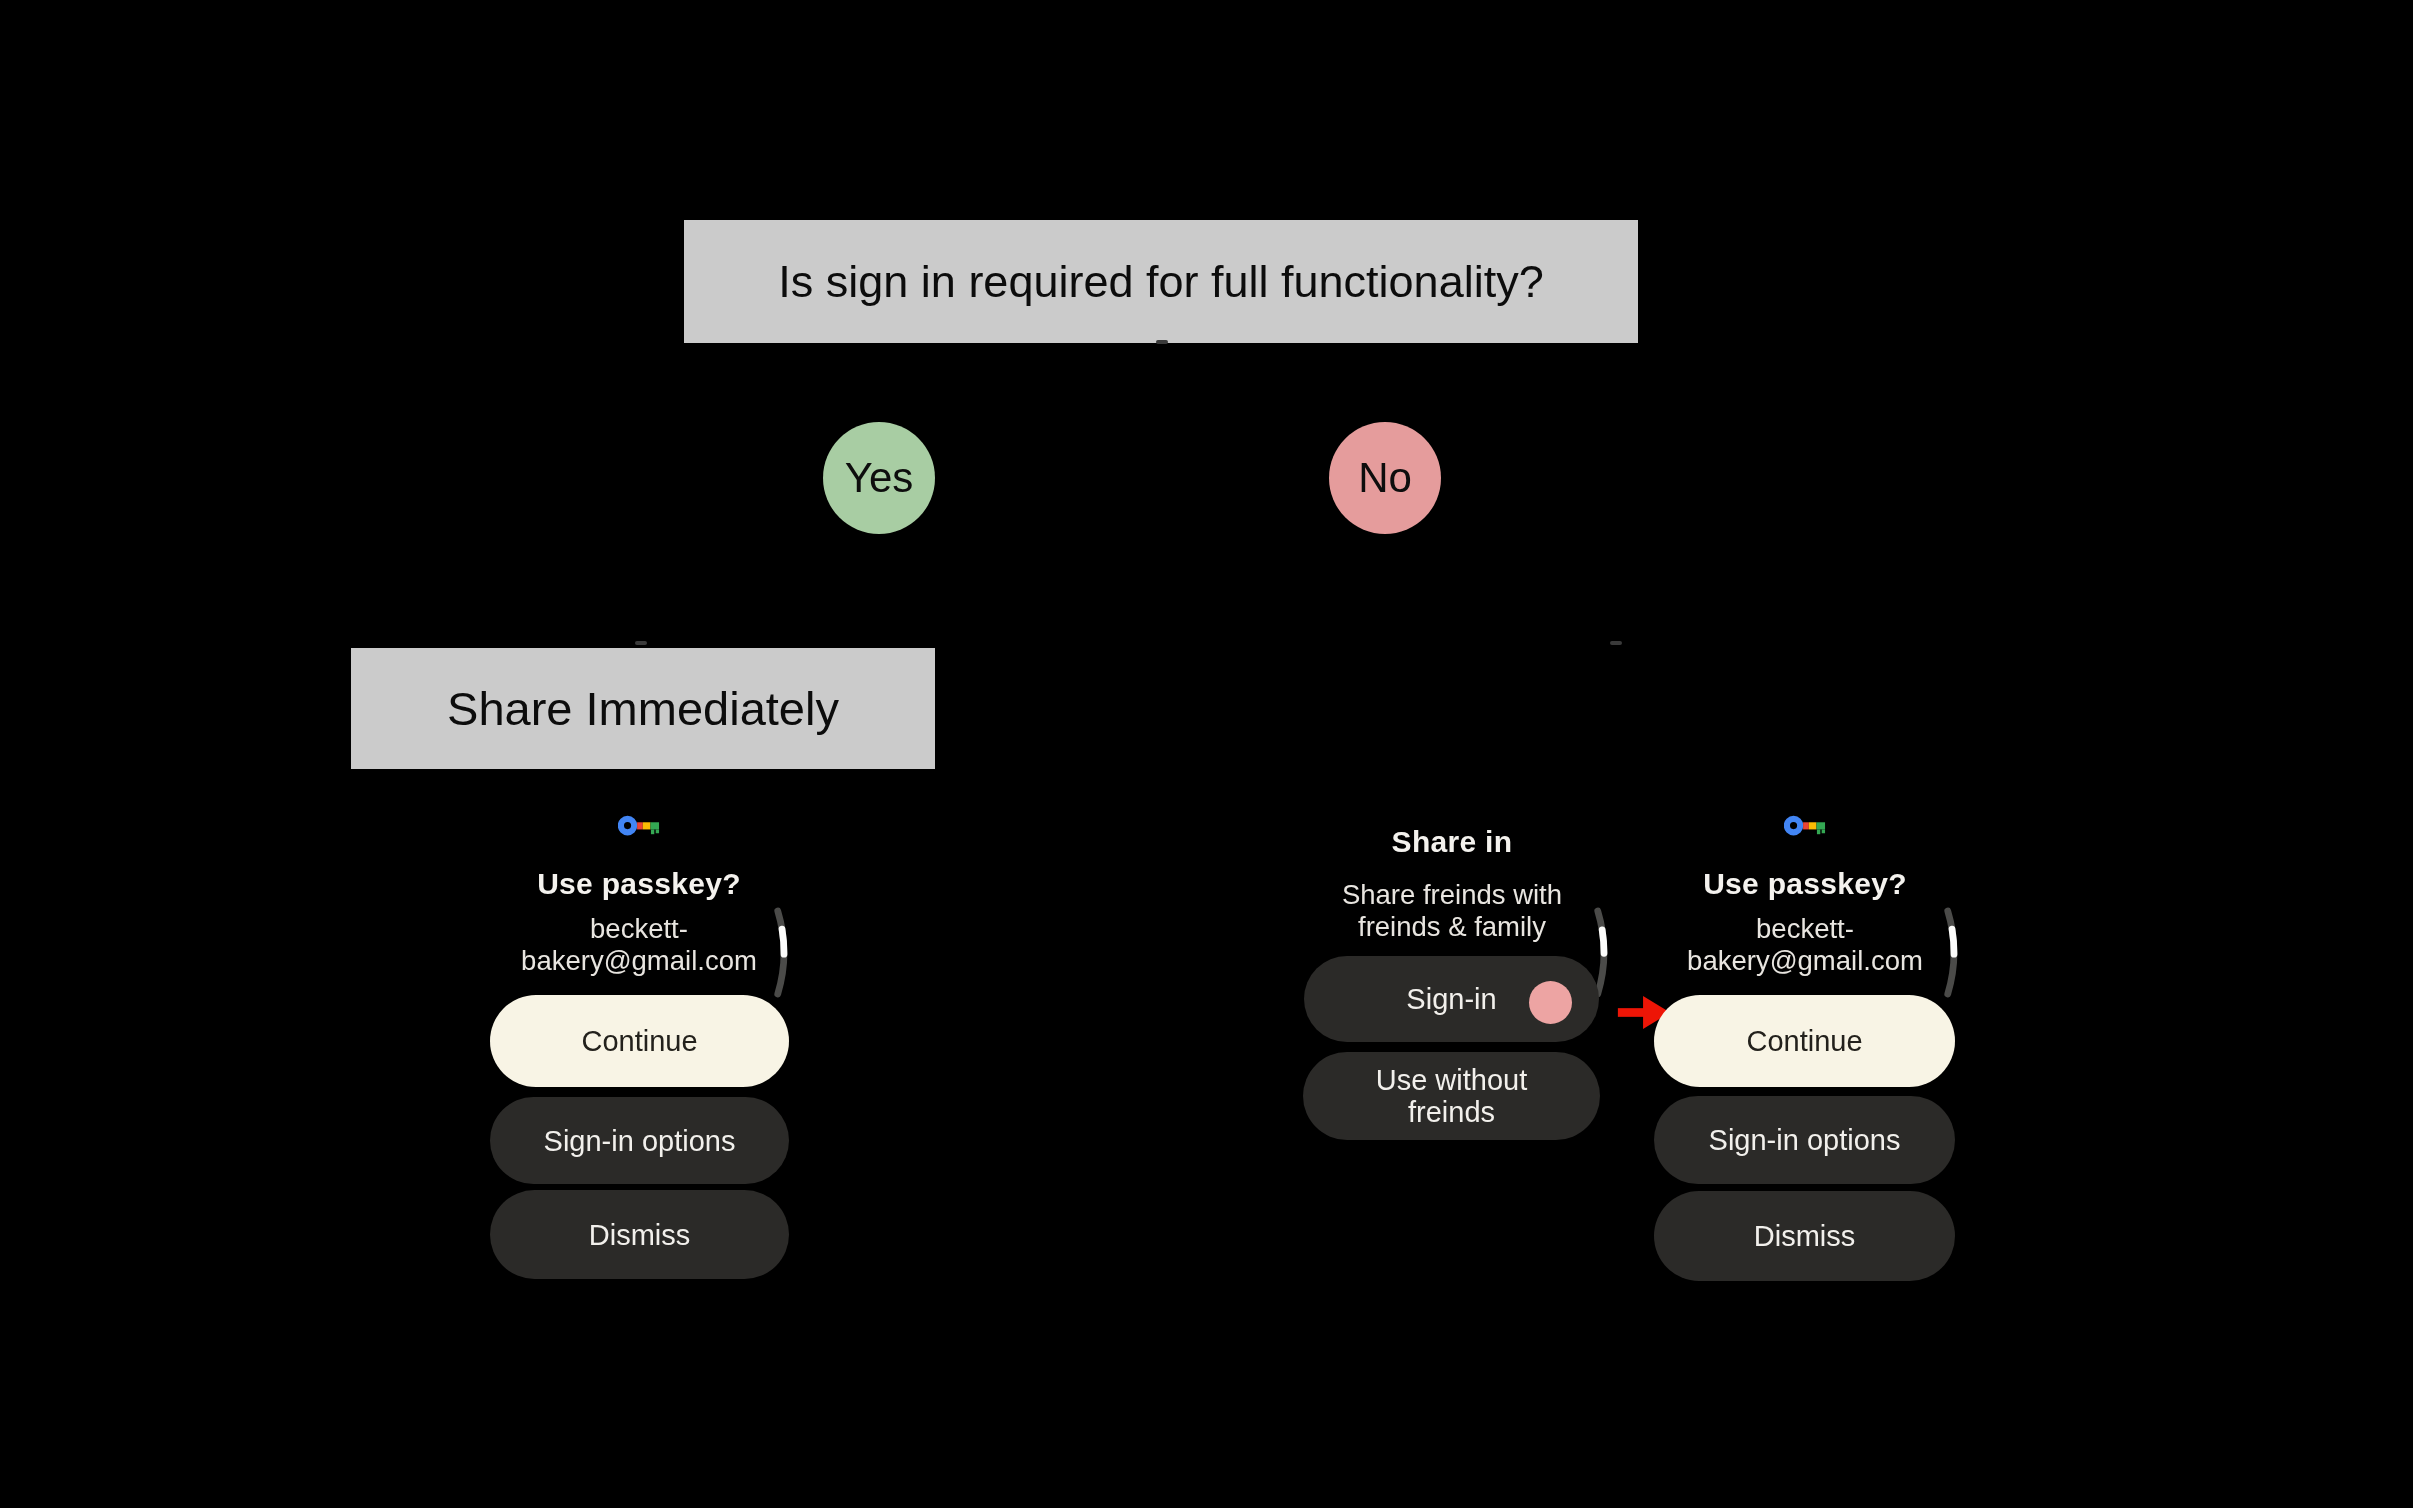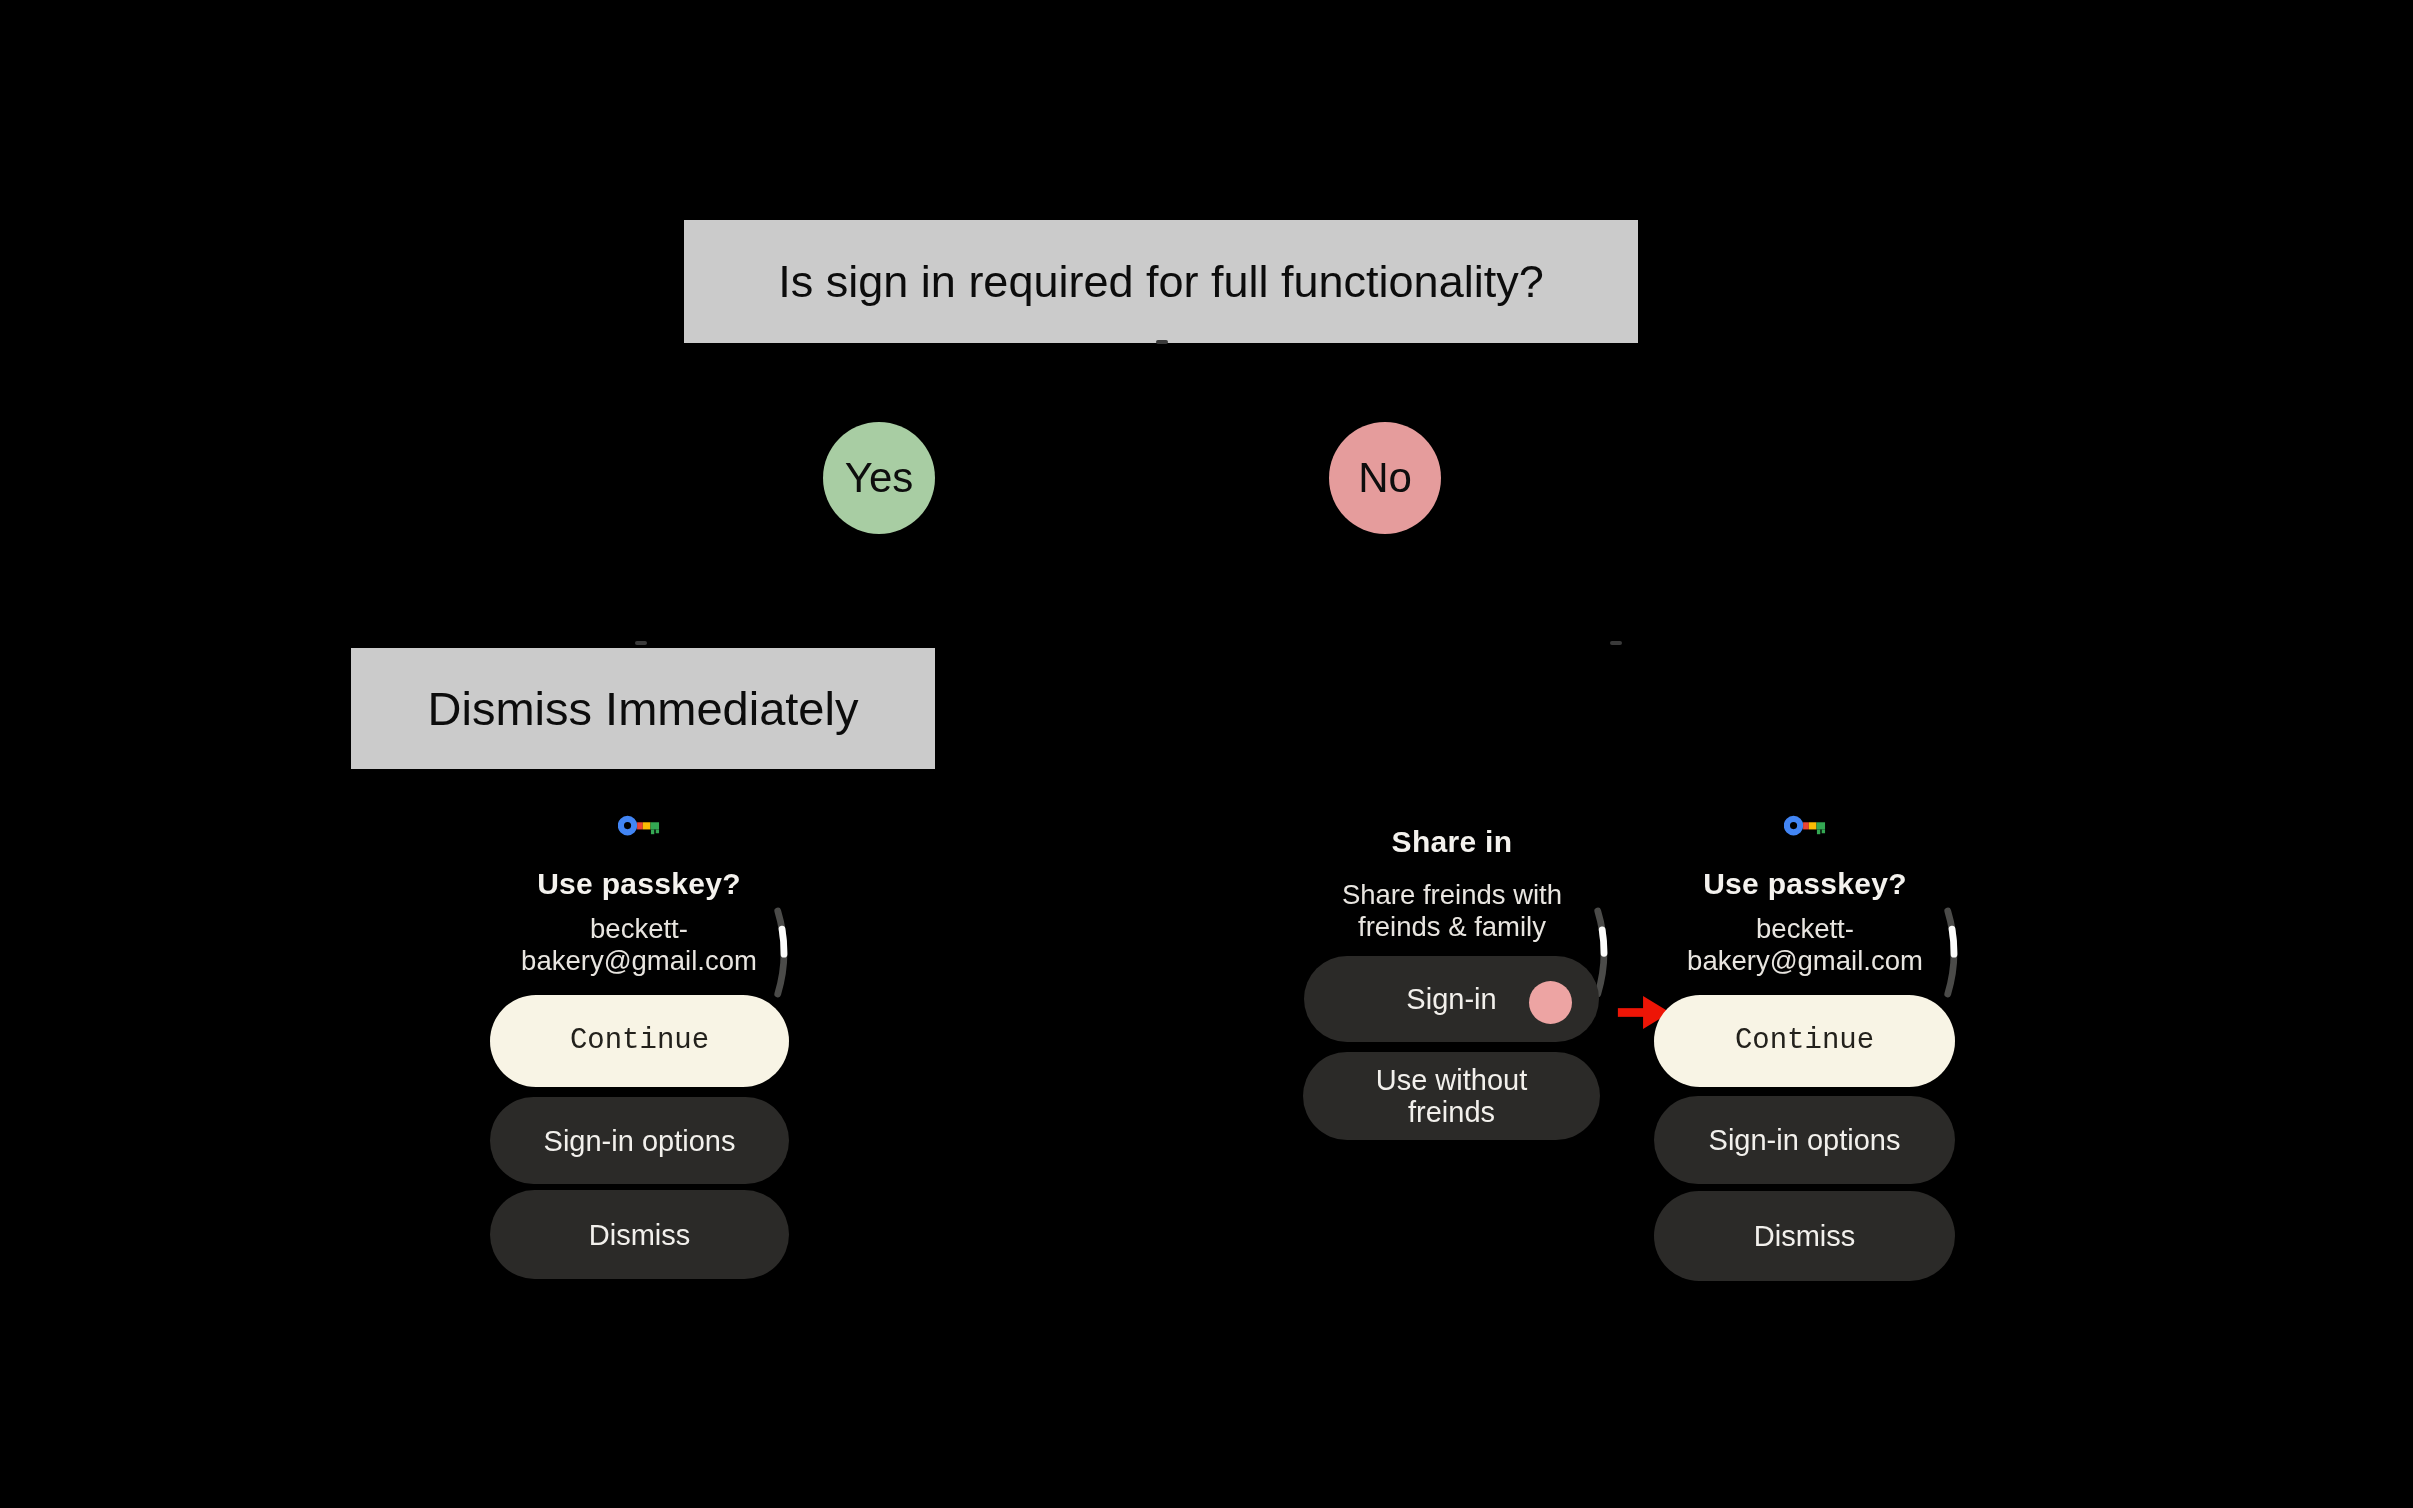--- a/index.html
+++ b/index.html
@@ -39,21 +39,21 @@
     letter-spacing:0.3px;
   }
   .w-body{
     width:290px;text-align:center;font-size:27.5px;line-height:32px;color:var(--text-dim);
   }
   .pill{
     border-radius:48px;display:flex;flex-direction:column;align-items:center;justify-content:center;
     text-align:center;font-size:29px;line-height:32px;cursor:default;
   }
   .pill-dark{background:var(--pill-dark);color:#f2f0ec;font-weight:500;}
-  .pill-cream{background:var(--continue-cream);color:var(--text-dark);font-weight:500;font-family:Liberation Mono, monospace;}
+  .pill-cream{background:var(--continue-cream);color:var(--text-dark);font-weight:500;}
   .tap-circle{width:43px;height:43px;border-radius:50%;background:var(--tap-pink);}
   .icon-svg{display:block;}
 </style>
 </head>
 <body>
 
 <div class="canvas">
 
   <div class="abs flow-box question-box">
     <span>Is sign in required for full functionality?</span>
@@ -63,21 +63,21 @@
   <div class="abs branch-circle circle-yes">
     <span>Yes</span>
   </div>
   <div class="abs branch-circle circle-no">
     <span>No</span>
   </div>
 
   <div class="abs connector-mark" style="left:635px;top:641px;"></div>
   <div class="abs connector-mark" style="left:1610px;top:641px;"></div>
   <div class="abs flow-box outcome-box outcome-left">
-    <span>Dismiss Immediately</span>
+    <span>Share Immediately</span>
   </div>
 
   <div class="abs" style="left:618px;top:815px;">
     <svg class="icon-svg" width="42" height="26" viewBox="0 0 44 27">
       <circle cx="10" cy="11" r="7" fill="none" stroke="var(--key-blue)" stroke-width="6.5"></circle>
       <rect x="20" y="7.5" width="6" height="7.5" fill="var(--key-red)"></rect>
       <rect x="26" y="7.5" width="8" height="7.5" fill="var(--key-yellow)"></rect>
       <rect x="34" y="7.5" width="9" height="7.5" fill="var(--key-green)"></rect>
       <rect x="34.5" y="15" width="3.5" height="5" fill="var(--key-green)"></rect>
       <rect x="39.5" y="15" width="3.5" height="4" fill="var(--key-green)"></rect>

